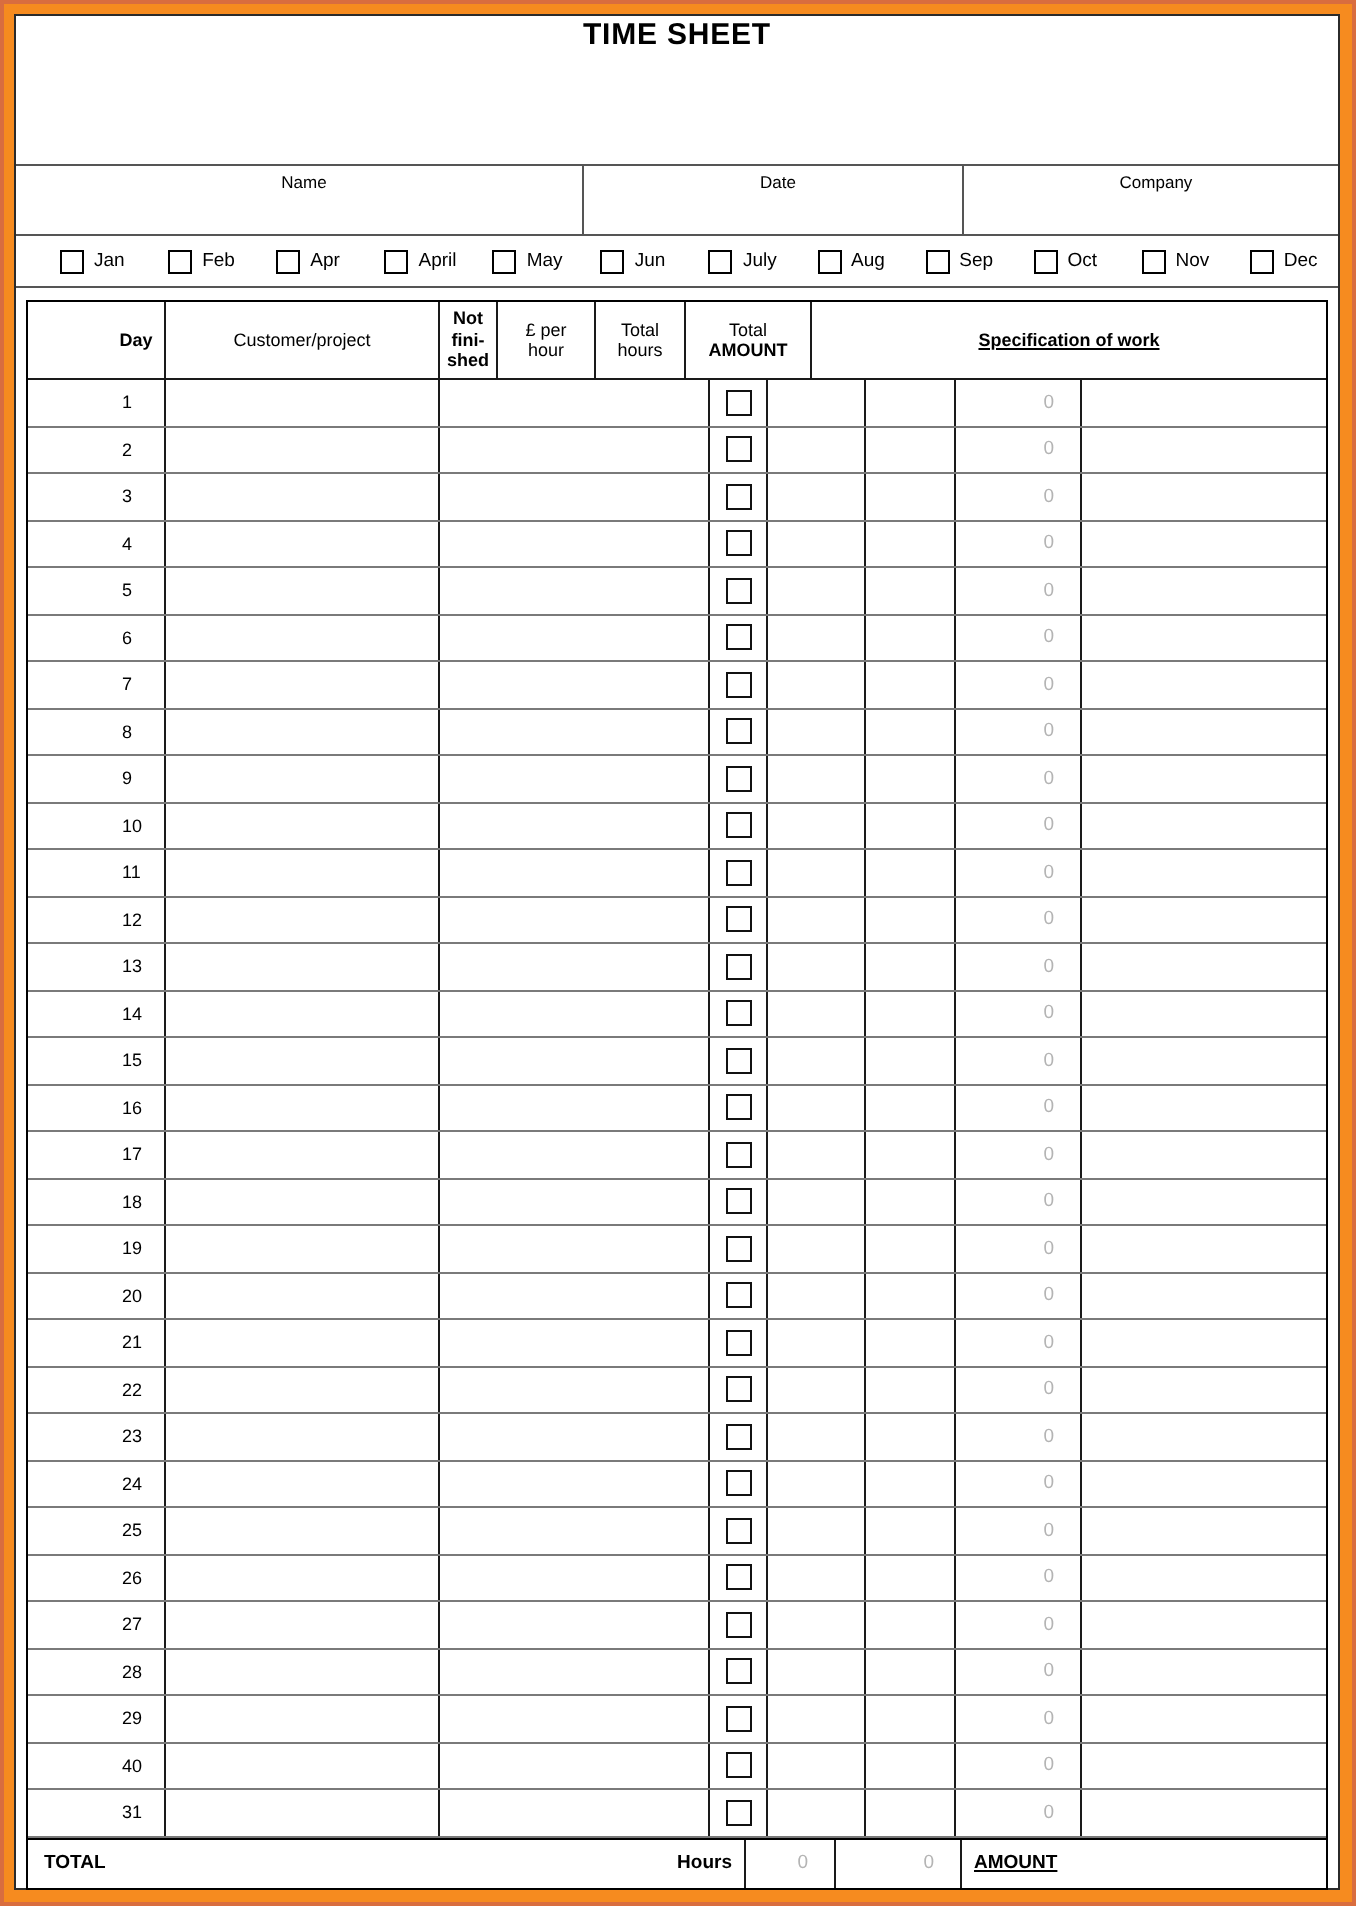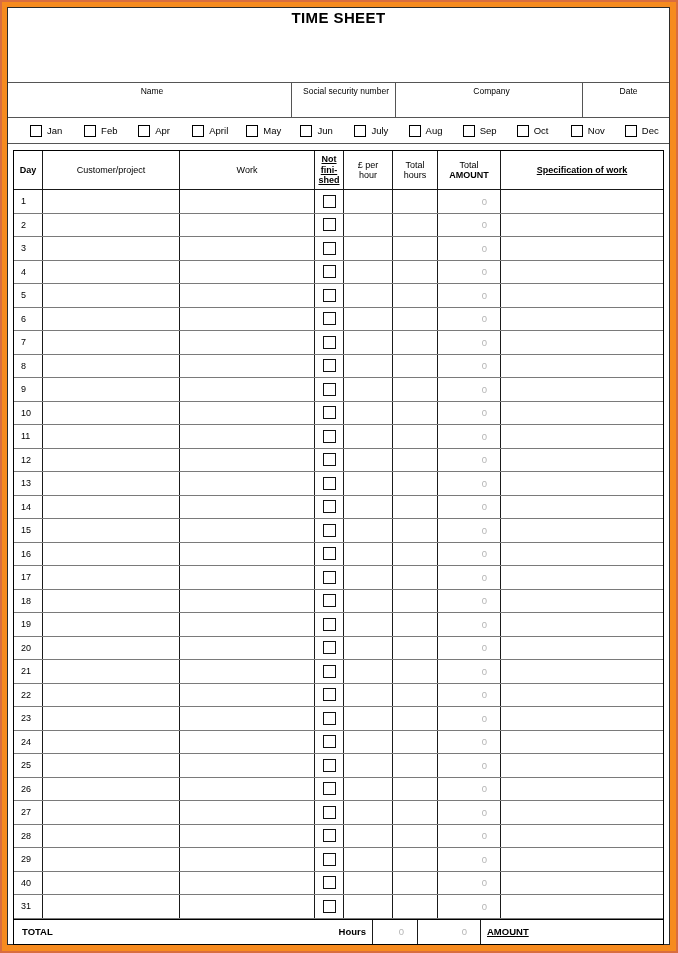--- a/index.html
+++ b/index.html
@@ -134,24 +134,24 @@
     box-sizing: border-box;
   }
   .cell {
     box-sizing: border-box;
     border-right: 1.3px solid #1a1a1a;
     overflow: hidden;
   }
   .cell:last-child { border-right: none; }
 
   
-  .w-day   { width: 29px; }
+  .w-day   { width: 29px; margin-left: 40px; }
   .w-cust  { width: 137px; }
   .w-work  { width: 135px; }
-  .w-nf    { width: 29px; text-decoration: underline; }
+  .w-nf    { width: 29px; }
   .w-rate  { width: 49px; }
   .w-hours { width: 45px; }
   .w-amt   { width: 63px; }
   .w-spec  { flex: 1 1 auto; text-decoration: underline; }
 
   
   .head-row {
     height: 39px;
     border-bottom: 1.3px solid #1a1a1a;
   }
@@ -243,29 +243,26 @@
   <div id="sheet">
 
     <div class="title-block">
       <div class="title-main">TIME SHEET</div>
     </div>
 
     <div class="info-row">
       <div class="info-cell c-name">
         <span>Name</span>
       </div>
-      <div class="info-cell c-ssn">
-        <span>Social security number</span>
+      <div class="info-cell c-date">
+        <span>Date</span>
       </div>
       <div class="info-cell c-comp">
         <span>Company</span>
       </div>
-      <div class="info-cell c-date">
-        <span>Date</span>
-      </div>
     </div>
 
     <div class="months-row" id="months-row">
         <div class="month">
           <span class="box"></span>
           <span class="lbl">Jan</span>
         </div>
         <div class="month">
           <span class="box"></span>
           <span class="lbl">Feb</span>
@@ -315,23 +312,20 @@
     <div class="grid-gap"></div>
 
     <div class="grid">
 
       <div class="row head-row">
         <div class="cell w-day">
           <span class="ht hb">Day</span>
         </div>
         <div class="cell w-cust">
           <span class="ht">Customer/project</span>
-        </div>
-        <div class="cell w-work">
-          <span class="ht">Work</span>
         </div>
         <div class="cell w-nf">
           <span class="ht hb">
             <span>Not</span><br>
             <span>fini-</span><br>
             <span>shed</span>
           </span>
         </div>
         <div class="cell w-rate">
           <span class="ht">

